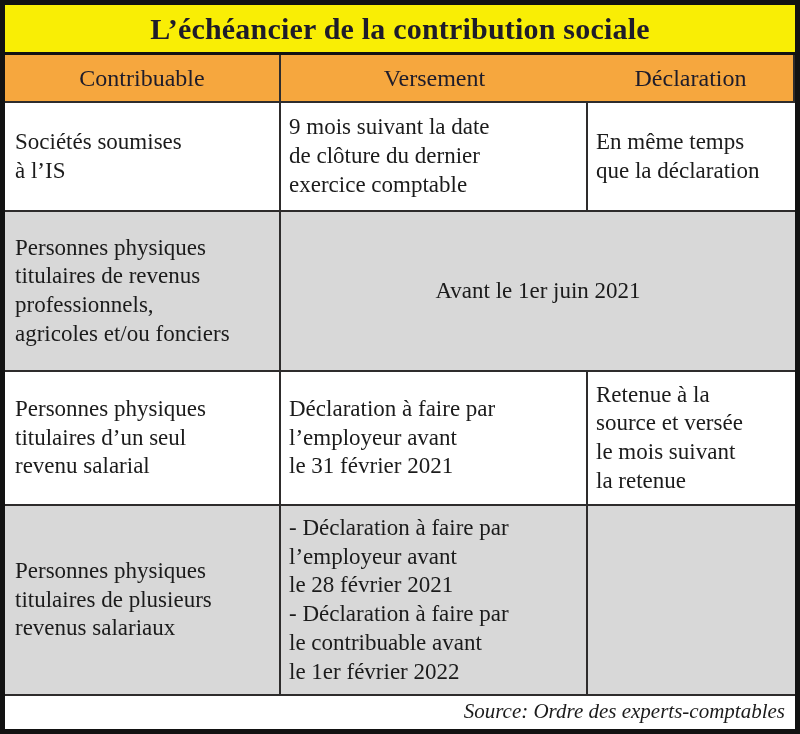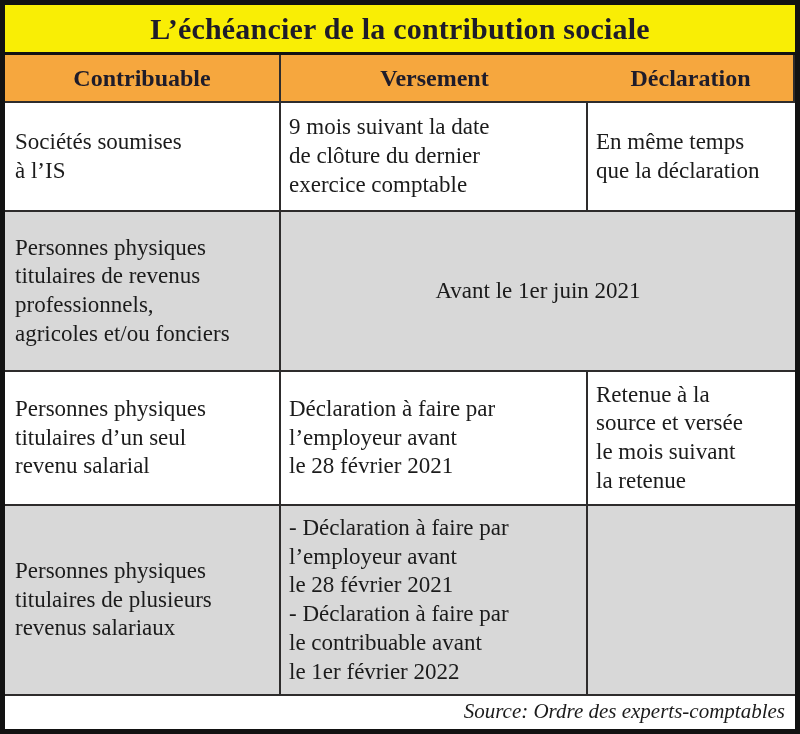--- a/index.html
+++ b/index.html
@@ -49,21 +49,21 @@
   .cols-2 { grid-template-columns: 276px 514px; }
   .header-row {
     height: 48px;
     background: var(--header-bg);
   }
   .header-cell {
     display: flex;
     align-items: center;
     justify-content: center;
     font-size: 24px;
-    font-weight: bold;
+    font-weight: normal;
     color: var(--title-text);
   }
   .row-1 { height: 109px; background: var(--row-bg); }
   .row-2 { height: 160px; background: var(--row-alt-bg); }
   .row-3 { height: 134px; background: var(--row-bg); }
   .row-4 { height: 190px; background: var(--row-alt-bg); }
   .cell {
     display: flex;
     align-items: center;
     box-sizing: border-box;
@@ -118,21 +118,21 @@
 agricoles et/ou fonciers</div>
     <div class="cell center-cell">Avant le 1er juin 2021</div>
   </div>
 
   <div class="grid-row cols-3 row-3">
     <div class="cell cell-div pad-l">Personnes physiques
 titulaires d’un seul
 revenu salarial</div>
     <div class="cell cell-div pad-m">Déclaration à faire par
 l’employeur avant
-le 28 février 2021</div>
+le 31 février 2021</div>
     <div class="cell pad-m">Retenue à la
 source et versée
 le mois suivant
 la retenue</div>
   </div>
 
   <div class="grid-row cols-3 row-4">
     <div class="cell cell-div pad-l">Personnes physiques
 titulaires de plusieurs
 revenus salariaux</div>

